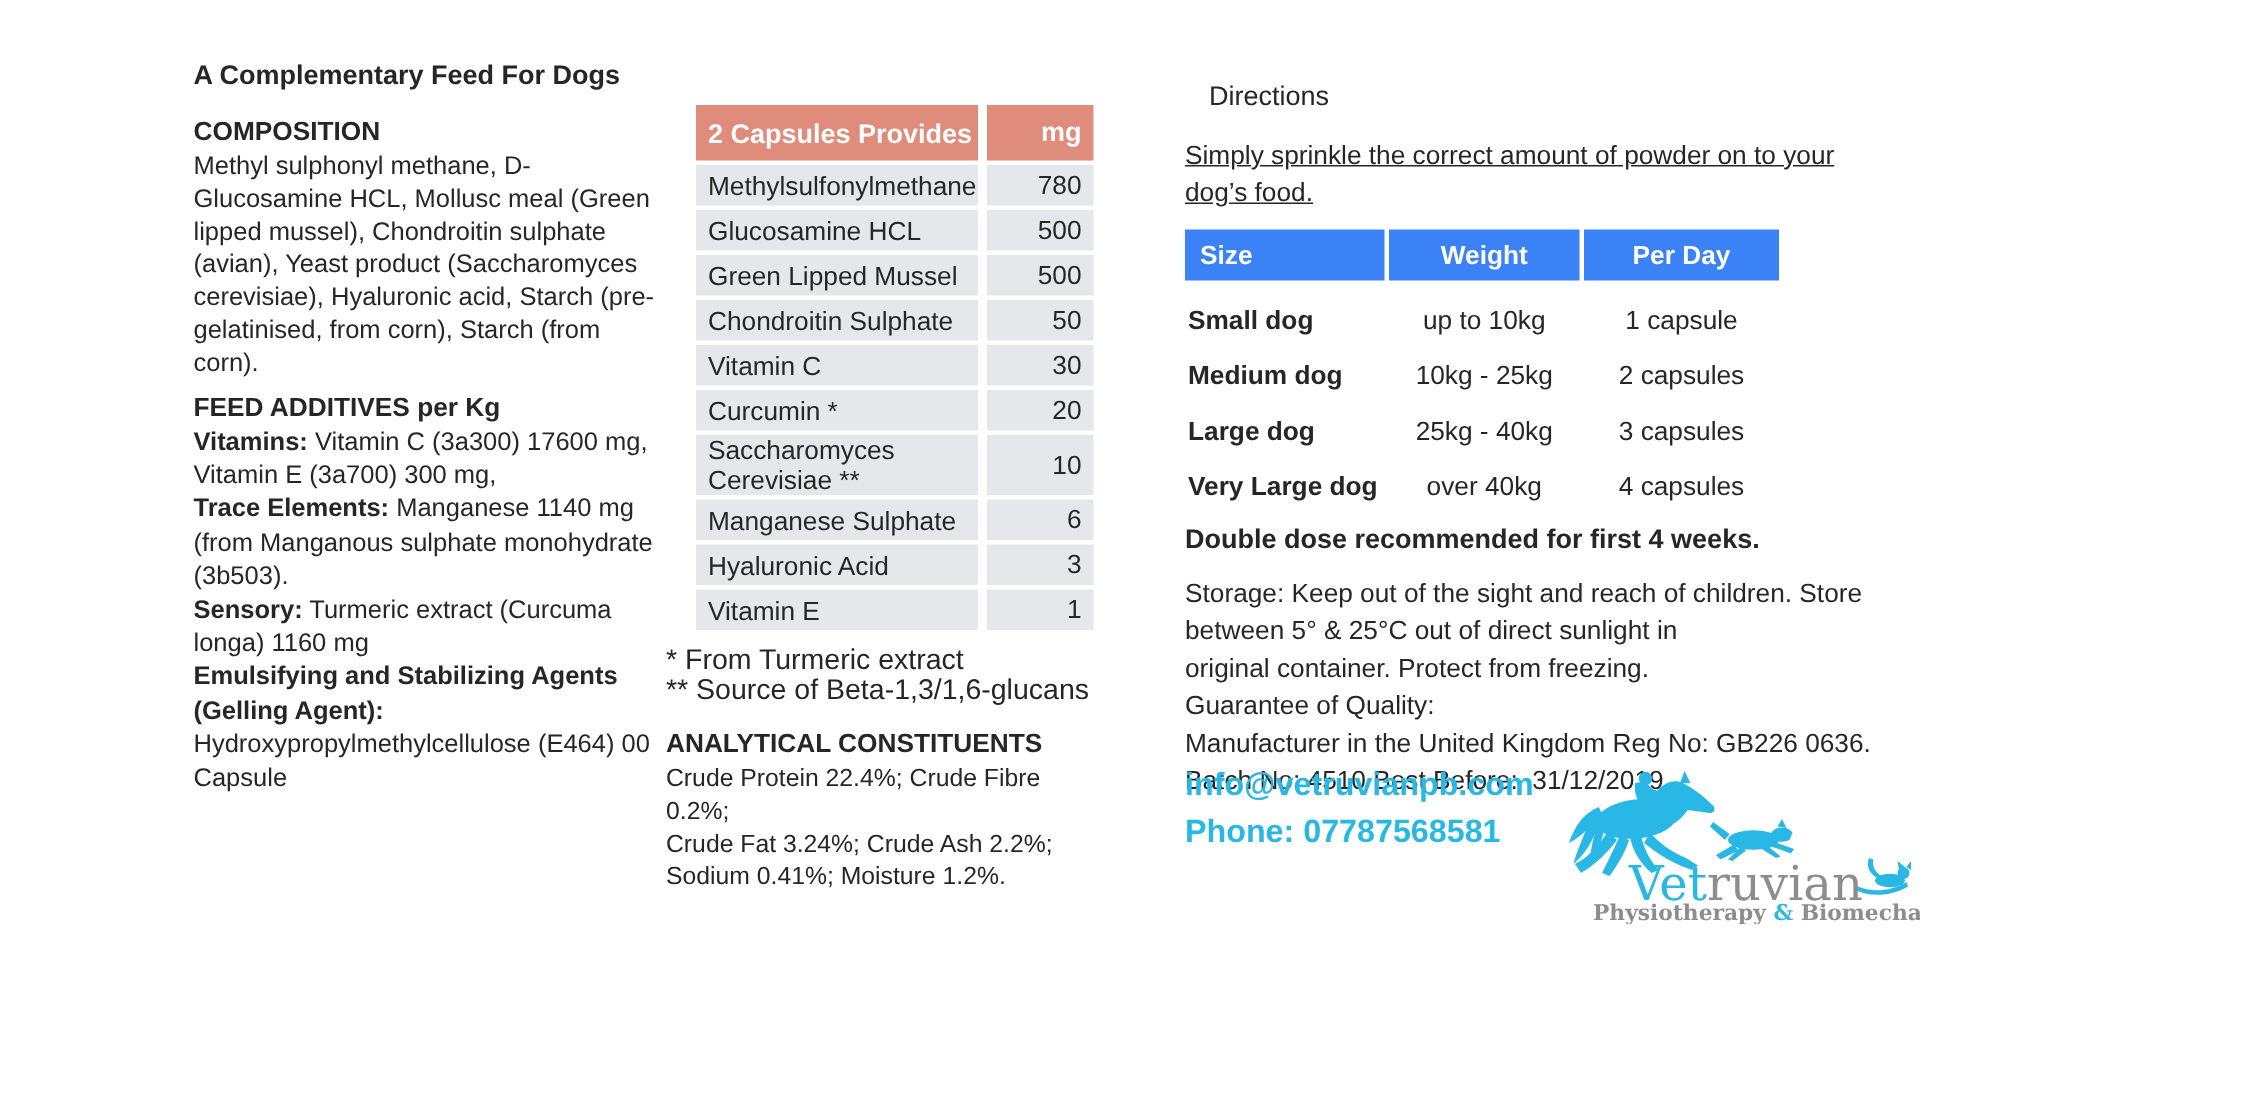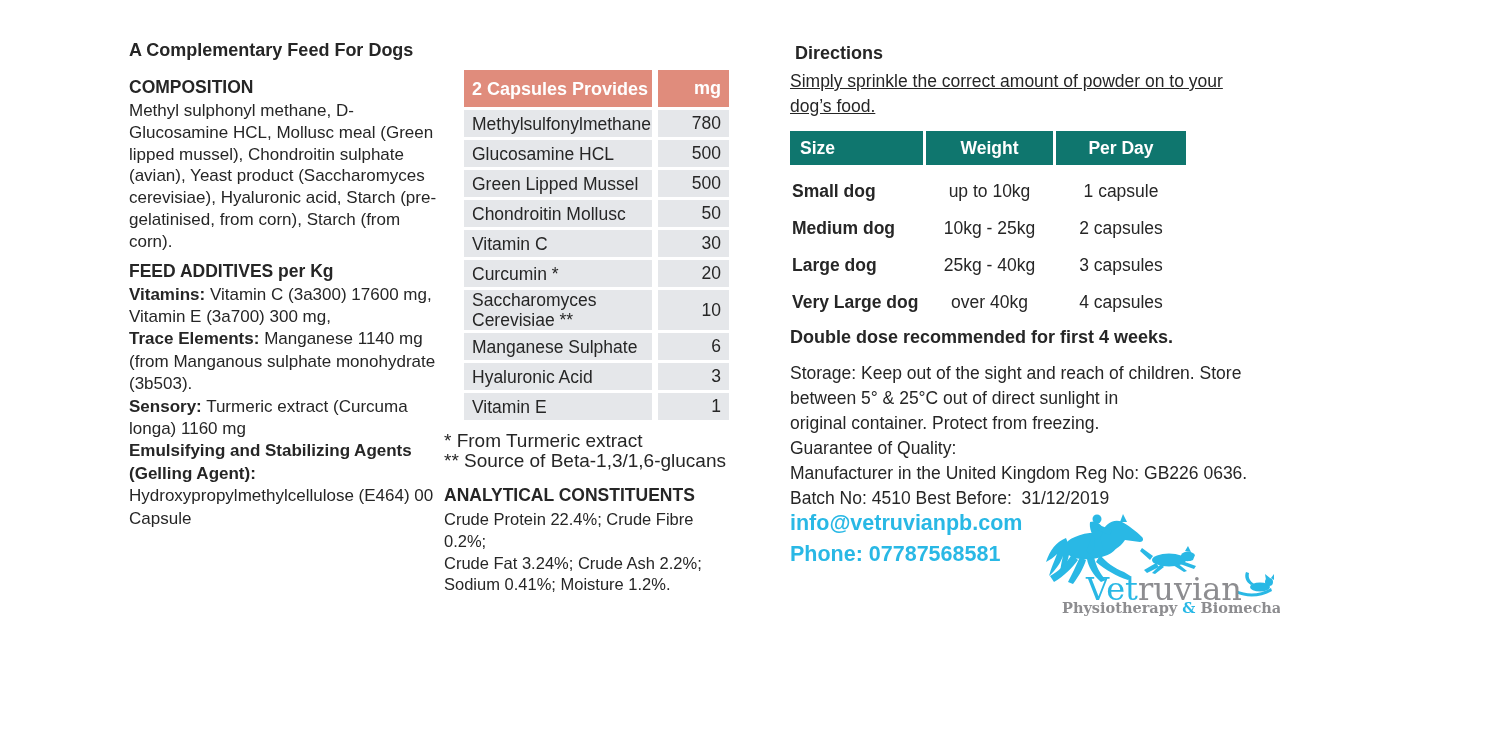--- a/index.html
+++ b/index.html
@@ -26,25 +26,25 @@
   .cap-cell-val{width:68px;background:#e5e7ea;min-height:27px;display:flex;align-items:center;
                 justify-content:flex-end;padding-right:8px;font-size:17.5px;}
   .cap-head .cap-cell-name,.cap-head .cap-cell-val{background:#e08c7c;color:#ffffff;font-weight:bold;
                 min-height:37px;font-size:18px;}
   .footnotes{font-size:19px;line-height:19.5px;margin:11px 0 0 0;white-space:pre-wrap;}
   .analytical-heading{font-size:17.5px;font-weight:bold;margin:15px 0 3px 0;}
   .analytical-body{font-size:16.5px;line-height:21.8px;margin:0;white-space:pre-wrap;}
 
   
   .col-right{position:absolute;left:790px;top:38px;width:490px;}
-  .directions-heading{font-size:18px;font-weight:bold;margin:5px;}
+  .directions-heading{font-size:18px;font-weight:normal;margin:16px;}
   .directions-body{font-size:17.5px;line-height:25px;margin:2px 0 0 0;width:478px;text-decoration:underline;}
   .dose-table{margin-top:12px;width:397px;}
   .dose-head{display:flex;gap:3px;}
-  .dose-head-cell{background:#0f766e;color:#fff;font-weight:bold;font-size:17.5px;height:34px;
+  .dose-head-cell{background:#3b82f6;color:#fff;font-weight:bold;font-size:17.5px;height:34px;
                   display:flex;align-items:center;}
   .dose-head-cell.c0{width:133px;padding-left:10px;box-sizing:border-box;}
   .dose-head-cell.c1{width:127px;justify-content:center;}
   .dose-head-cell.c2{width:130px;justify-content:center;}
   .dose-row{display:flex;gap:3px;height:37px;align-items:flex-end;}
   .dose-row:first-of-type{margin-top:4px;}
   .dose-cell{font-size:17.5px;}
   .dose-cell.c0{width:133px;font-weight:bold;padding-left:2px;box-sizing:border-box;}
   .dose-cell.c1{width:127px;text-align:center;}
   .dose-cell.c2{width:130px;text-align:center;}
@@ -88,21 +88,21 @@
         </div>
       <div class="cap-row">
           <div class="cap-cell-name">Glucosamine HCL</div>
           <div class="cap-cell-val">500</div>
         </div>
       <div class="cap-row">
           <div class="cap-cell-name">Green Lipped Mussel</div>
           <div class="cap-cell-val">500</div>
         </div>
       <div class="cap-row">
-          <div class="cap-cell-name">Chondroitin Mollusc</div>
+          <div class="cap-cell-name">Chondroitin Sulphate</div>
           <div class="cap-cell-val">50</div>
         </div>
       <div class="cap-row">
           <div class="cap-cell-name">Vitamin C</div>
           <div class="cap-cell-val">30</div>
         </div>
       <div class="cap-row">
           <div class="cap-cell-name">Curcumin *</div>
           <div class="cap-cell-val">20</div>
         </div>

